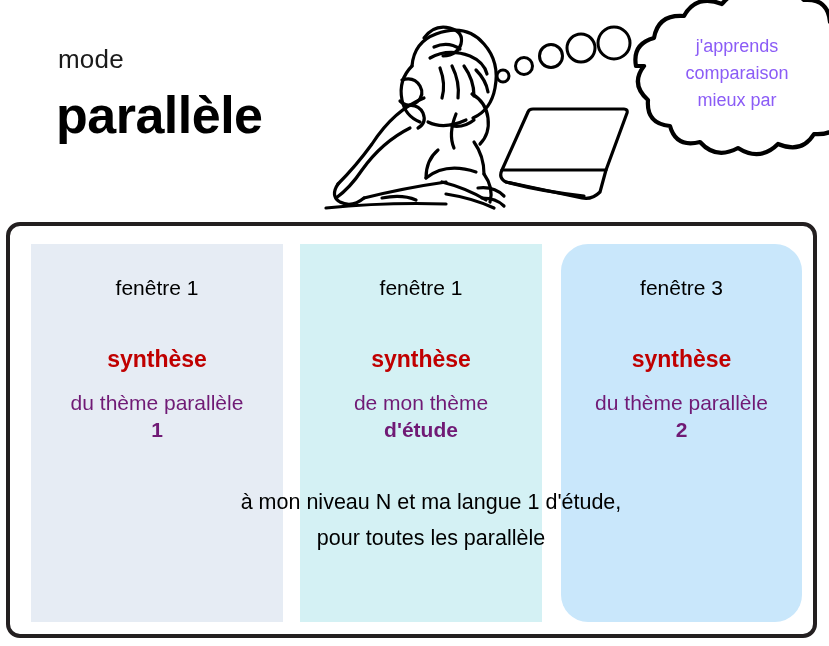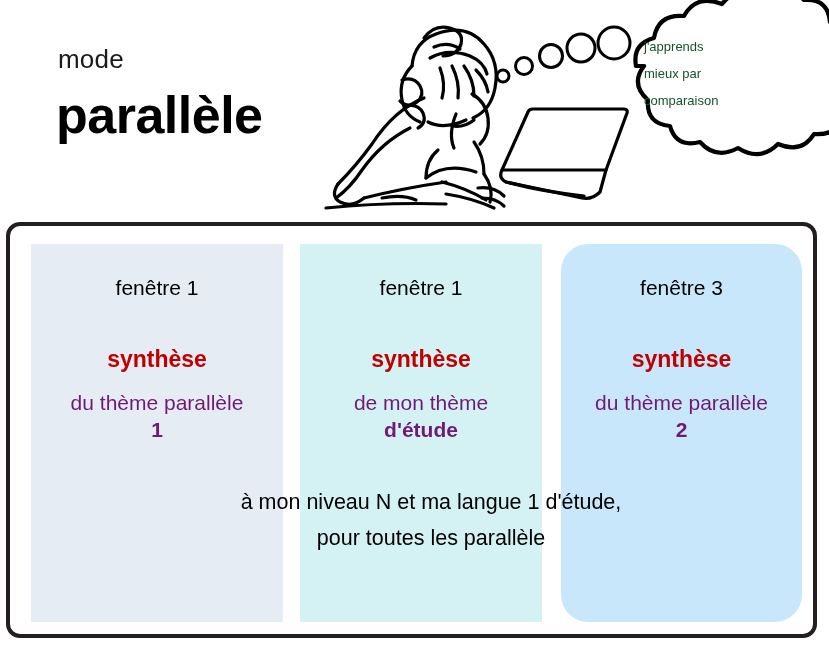--- a/index.html
+++ b/index.html
@@ -71,24 +71,24 @@
     top: 0px;
     width: 273px;
     height: 180px;
   }
 
   #cloud-text {
     position: absolute;
     left: 600px;
     top: 33px;
     width: 186px;
-    text-align: left;
-    font-size: 13px;
+    text-align: center;
+    font-size: 18px;
     line-height: 27px;
-    color: #14532d;
+    color: #8b5cf6;
   }
 
   
   #panel {
     position: absolute;
     left: 6px;
     top: 222px;
     width: 811px;
     height: 416px;
     border: 4px solid #231f20;
@@ -253,22 +253,22 @@
                q-18 18 -40 4
                q-22 12 -38 -6
                q-24 6 -30 -16
                q-24 -2 -22 -26
                q-18 -16 -4 -34 Z"></path>
     </svg>
   </div>
 
   <div id="cloud-text">
     <div>j'apprends</div>
+    <div>comparaison</div>
     <div>mieux par</div>
-    <div>comparaison</div>
   </div>
 </div>
 
 <div id="panel">
 
   <div id="columns">
 
     <div class="window-col col-0" style="background: rgb(230, 236, 244);">
       <div class="col-title">fenêtre 1</div>
       <div class="col-keyword">synthèse</div>

